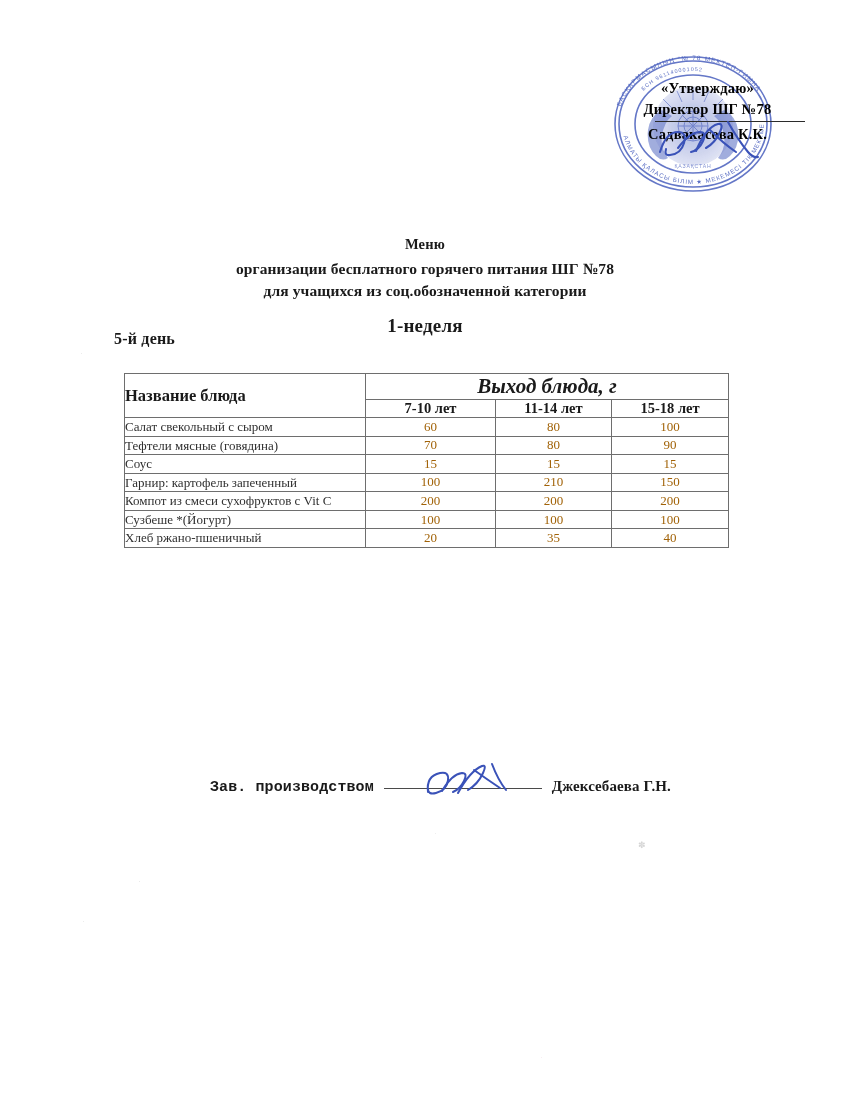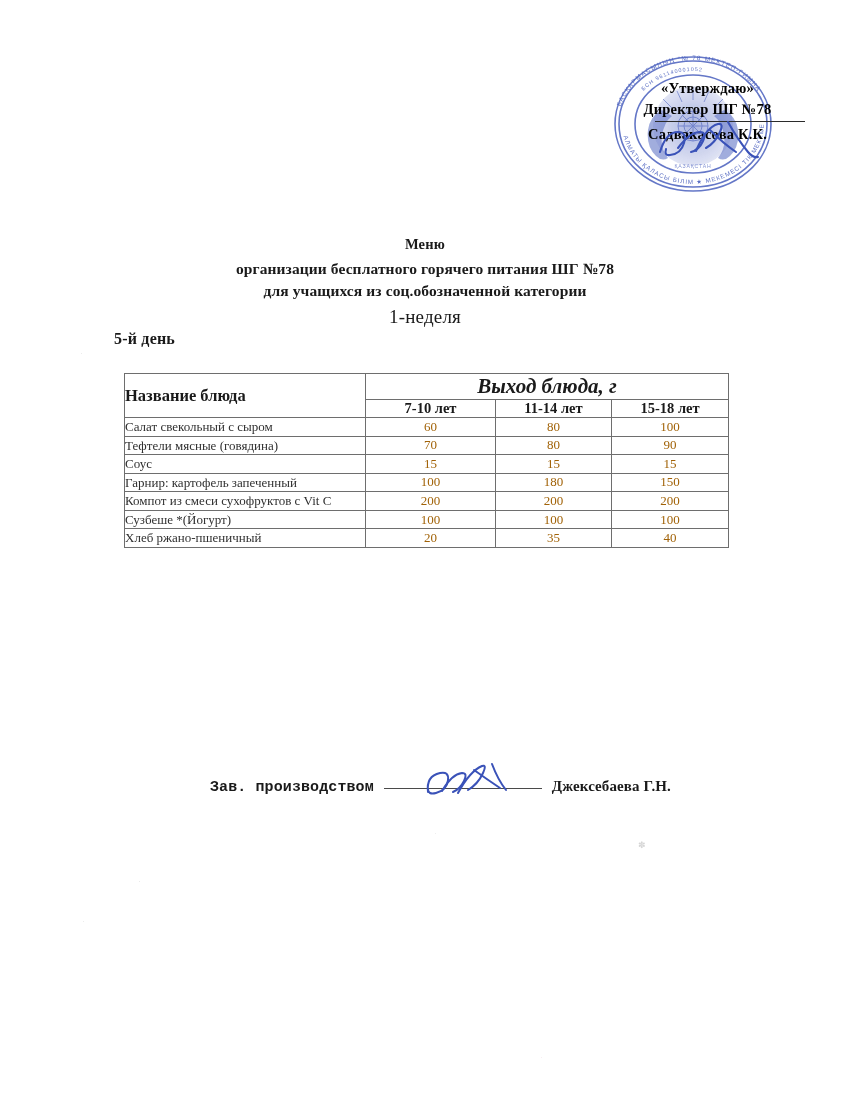--- a/index.html
+++ b/index.html
@@ -82,23 +82,23 @@
     margin-bottom: 5px;
   }
   #doc-heading .h-org,
   #doc-heading .h-cat {
     font-weight: bold;
     font-size: 15.5px;
     letter-spacing: .1px;
     line-height: 1.42;
   }
   #doc-heading .h-week {
-    font-weight: normal;
+    font-weight: bold;
     font-size: 19px;
-    margin-top: 4px;
+    margin-top: 13px;
     letter-spacing: .2px;
   }
 
   
   #day-label {
     position: absolute;
     left: 114px;
     top: 330px;
     font-weight: bold;
     font-size: 16px;
@@ -329,21 +329,21 @@
         </tr>
         <tr>
           <td class="td-name">Соус</td>
           <td class="td-val">15</td>
           <td class="td-val">15</td>
           <td class="td-val">15</td>
         </tr>
         <tr>
           <td class="td-name">Гарнир:  картофель запеченный</td>
           <td class="td-val">100</td>
-          <td class="td-val">180</td>
+          <td class="td-val">210</td>
           <td class="td-val">150</td>
         </tr>
         <tr>
           <td class="td-name">Компот из смеси сухофруктов с Vit C</td>
           <td class="td-val">200</td>
           <td class="td-val">200</td>
           <td class="td-val">200</td>
         </tr>
         <tr>
           <td class="td-name">Сузбеше *(Йогурт)</td>

